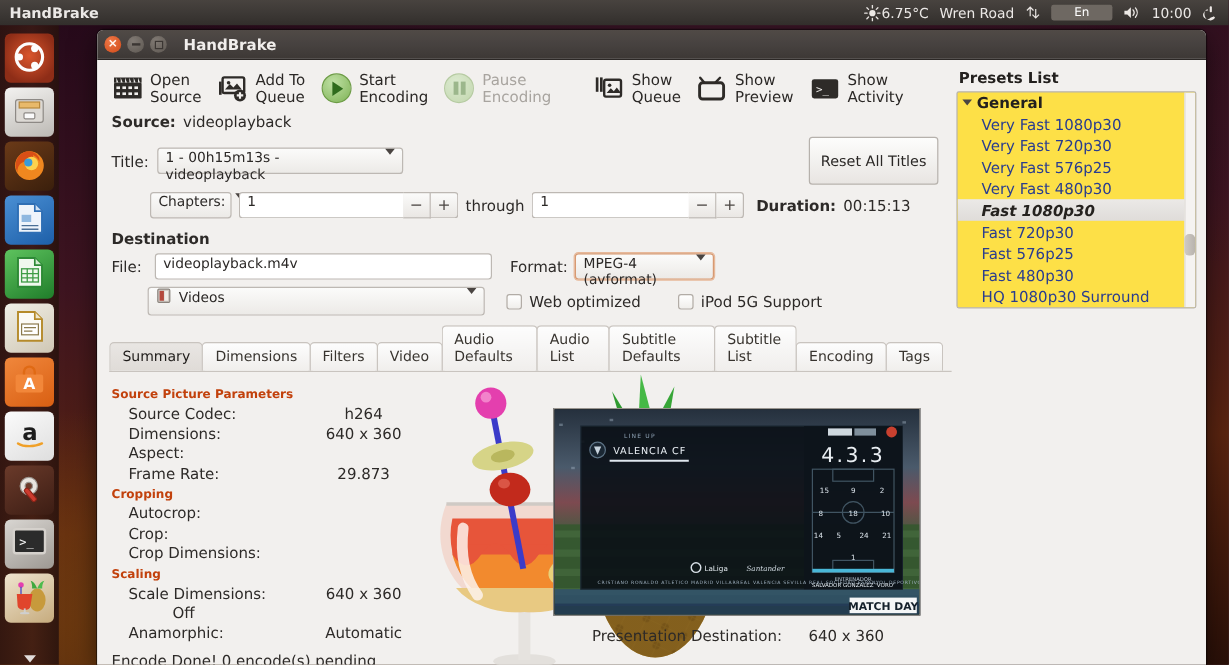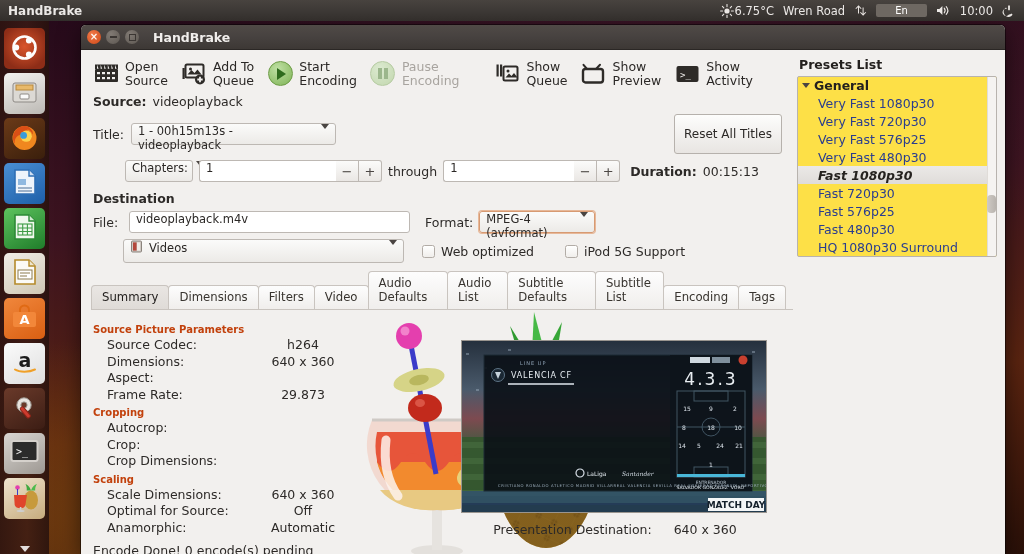--- a/index.html
+++ b/index.html
@@ -628,21 +628,20 @@
           <span class="pkey">Crop Dimensions:</span>
           <span class="pval"></span>
         </div>
 
         <div class="sec-h">Scaling</div>
         <div class="prow">
           <span class="pkey">Scale Dimensions:</span>
           <span class="pval">640 x 360</span>
         </div>
         <div class="prow">
-          <span class="pkey">Optimal for Source:</span>
           <span class="pval">Off</span>
         </div>
         <div class="prow">
           <span class="pkey">Anamorphic:</span>
           <span class="pval">Automatic</span>
         </div>
 
         <div id="status-line">Encode Done! 0 encode(s) pending</div>
 
         <div id="cocktail">

